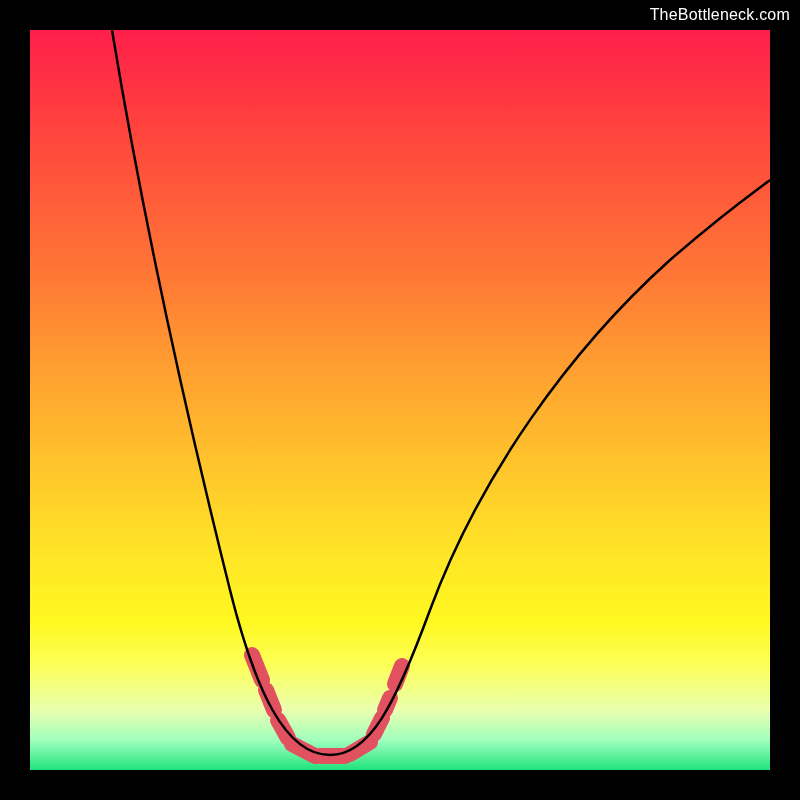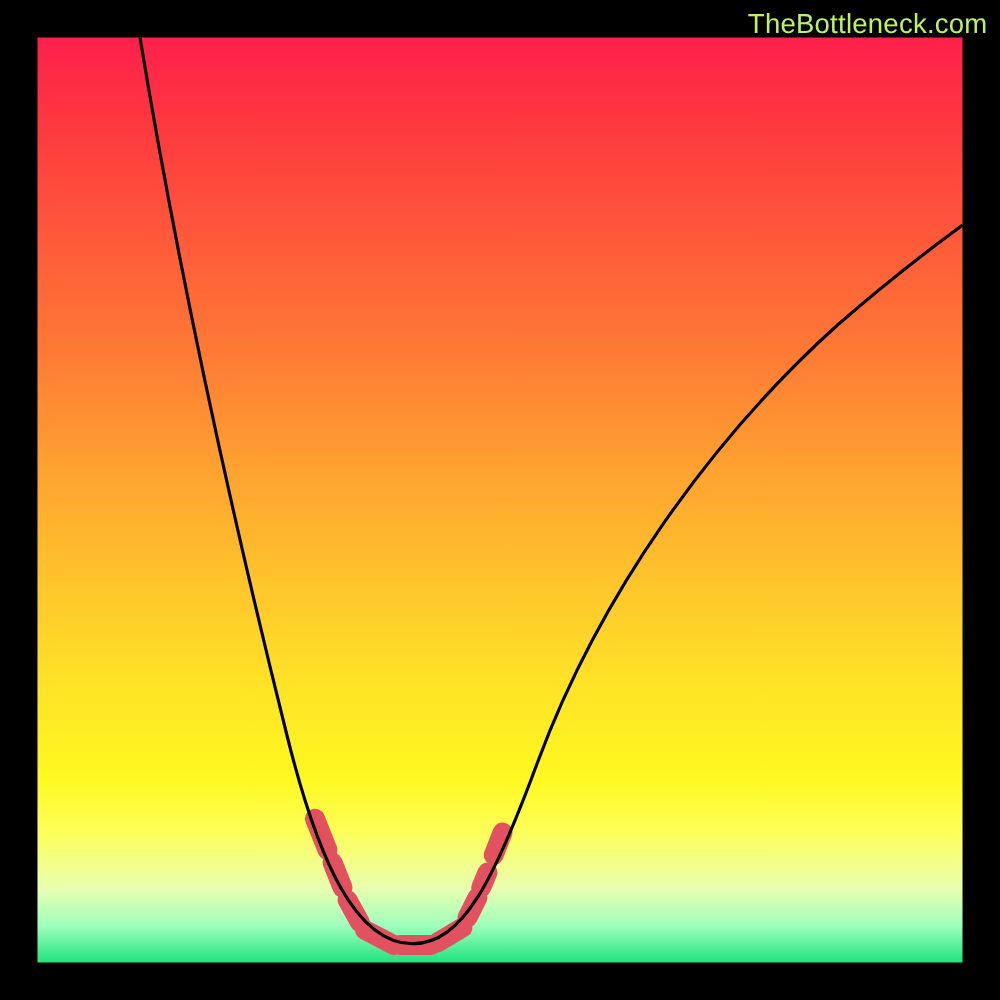--- a/index.html
+++ b/index.html
@@ -37,22 +37,22 @@
       #fdff5a 86%,
       #e8ffb0 92%,
       #9fffbd 96%,
       #20e37e 100%
     );
   }
   .watermark {
     position: absolute;
     top: 6px;
     right: 10px;
-    color: #bef264;
-    font-size: 22px;
+    color: #ffffff;
+    font-size: 16px;
     font-weight: 500;
     letter-spacing: 0.2px;
     z-index: 10;
   }
   svg.curves {
     position: absolute;
     top: 0;
     left: 0;
     width: 740px;
     height: 740px;

